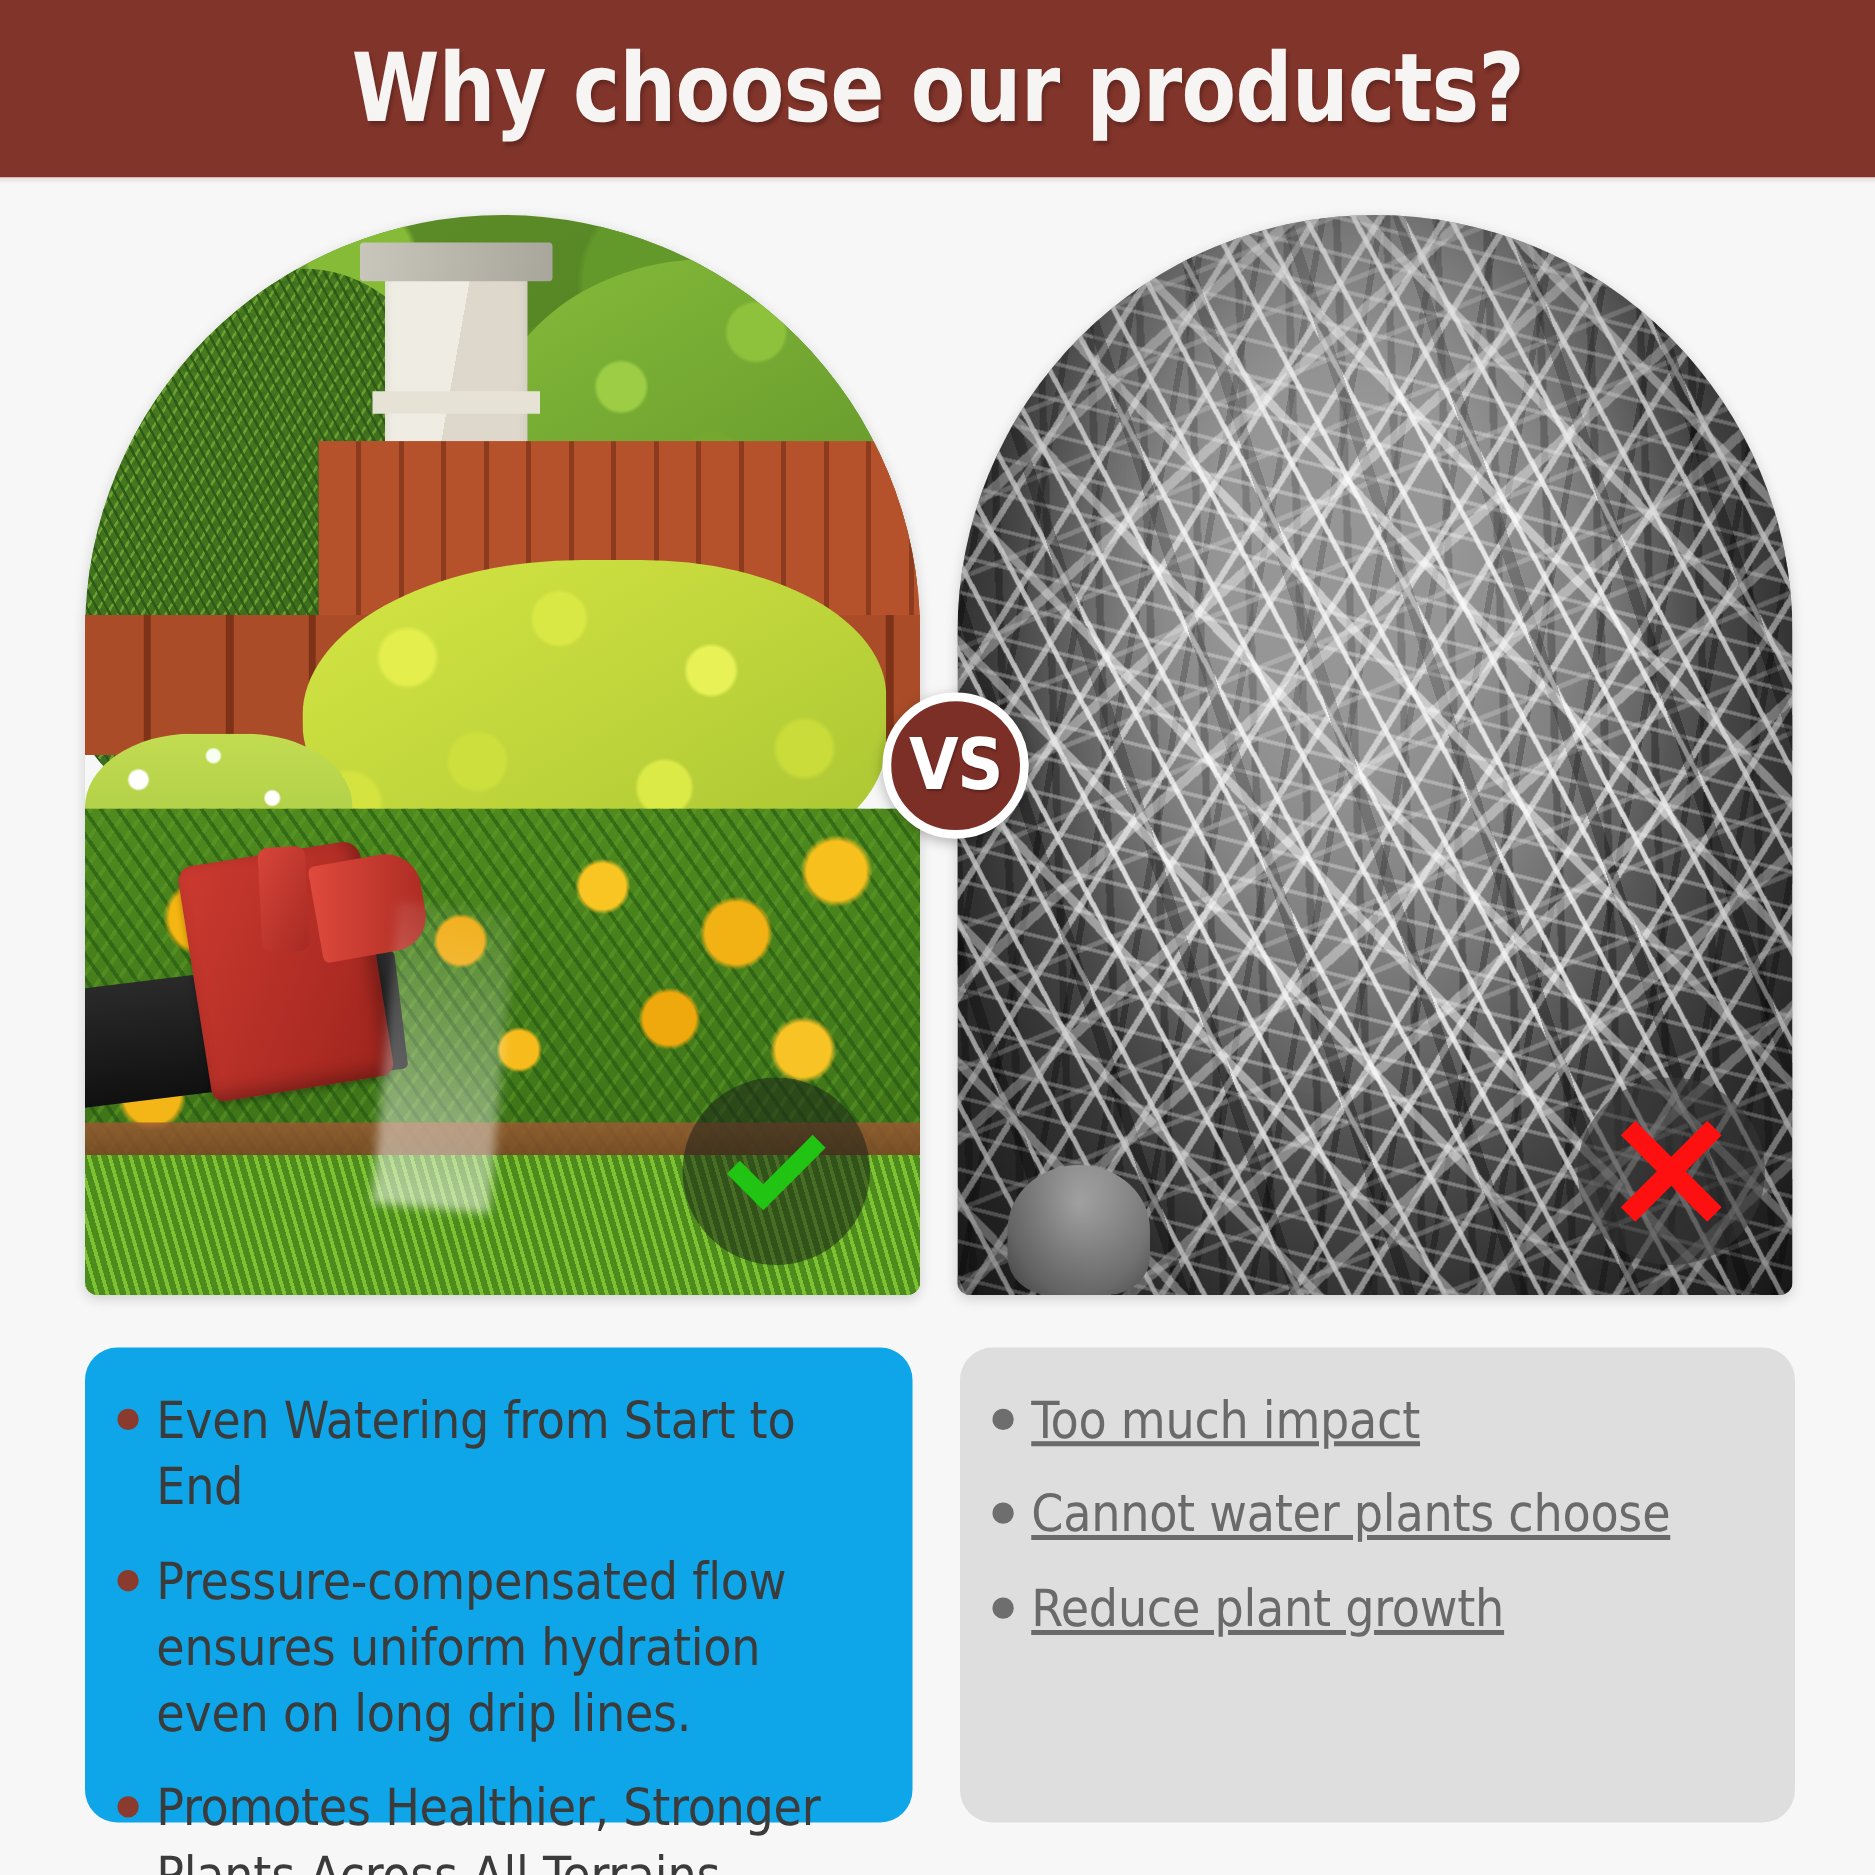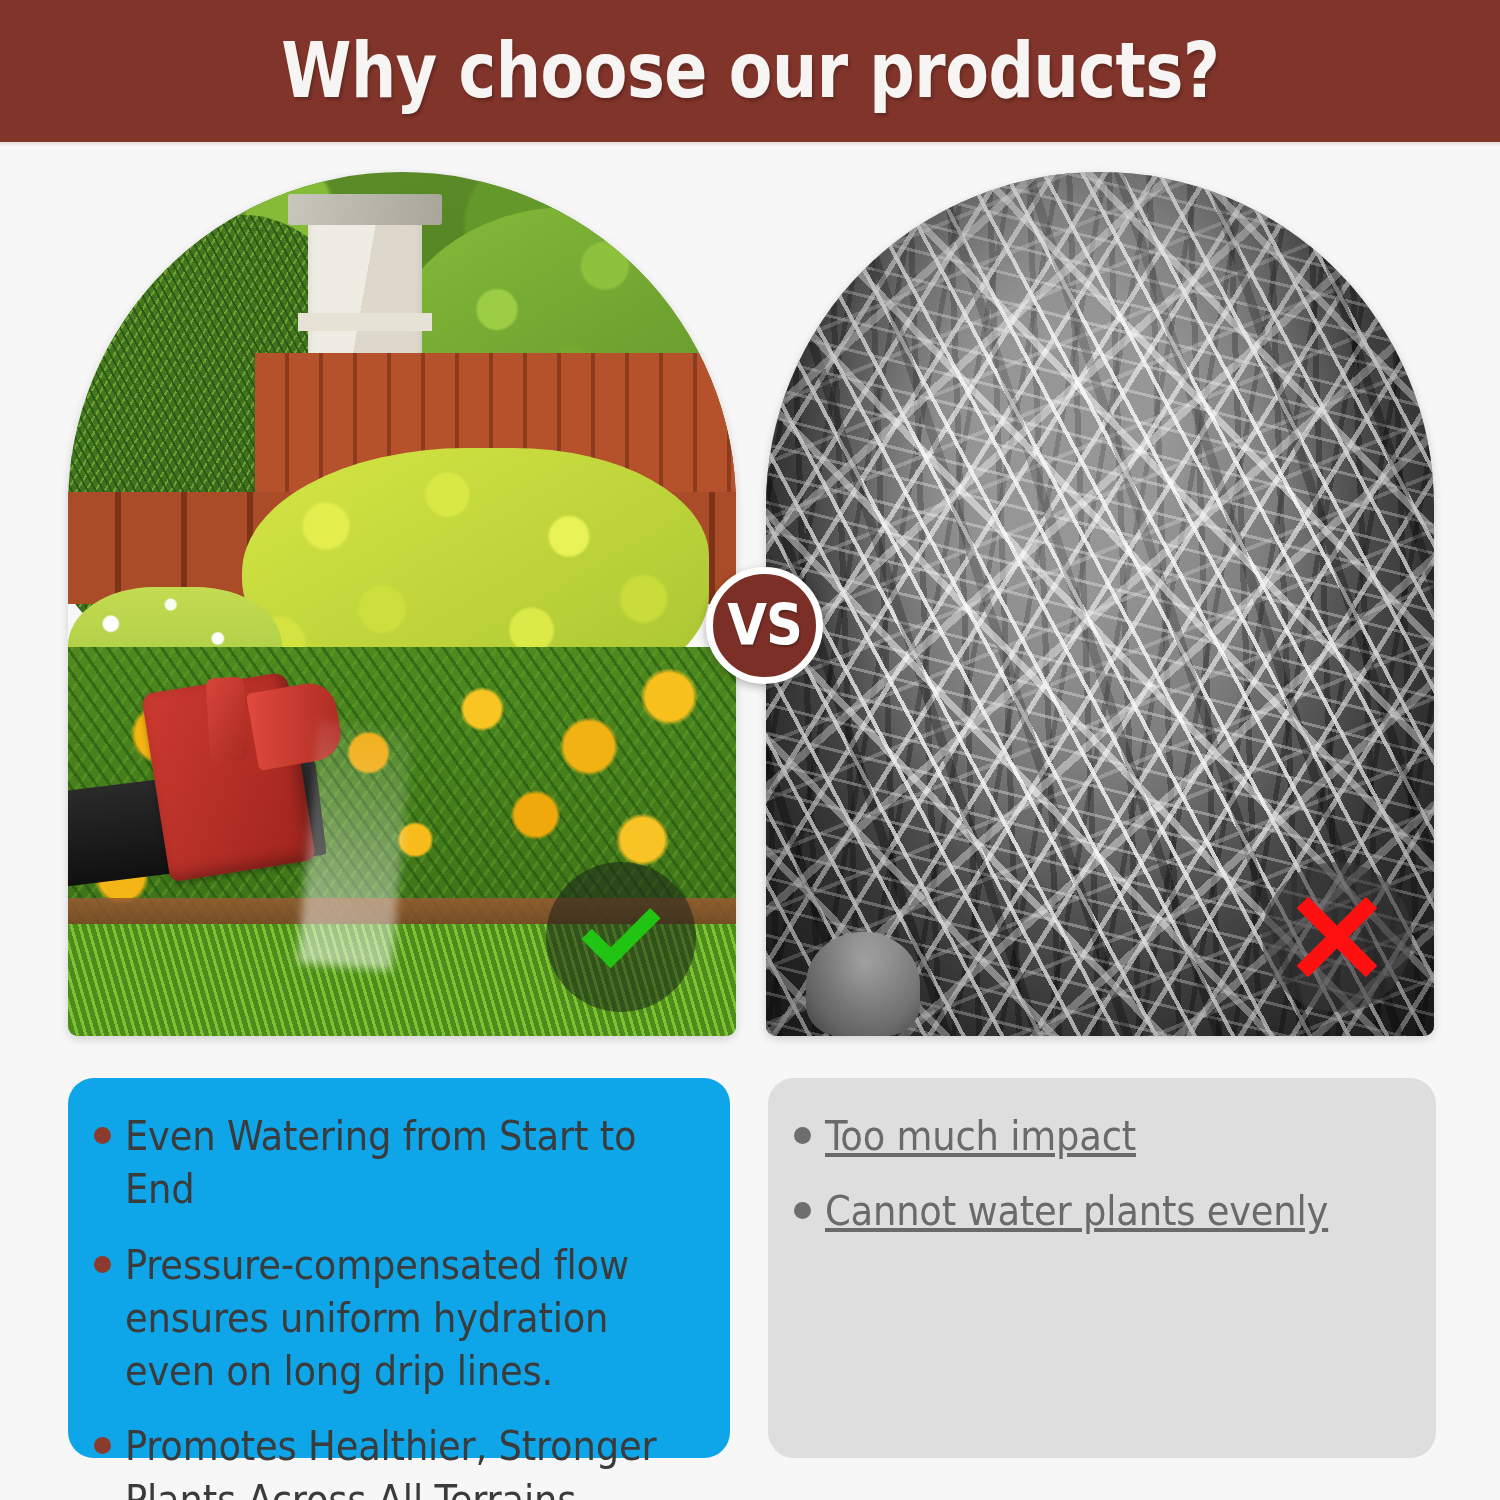--- a/index.html
+++ b/index.html
@@ -255,21 +255,21 @@
   .glyph-check{
     width:104px; height:104px; display:block;
   }
   .glyph-x{
     width:96px; height:96px; display:block;
   }
 
   
   .vs-badge{
     position:absolute;
-    left:706px; top:567px;
+    left:706px; top:554px;
     width:117px; height:117px;
     border-radius:50%;
     background:#7c2f27;
     border:7px solid #ffffff;
     display:flex; align-items:center; justify-content:center;
     box-shadow:0 3px 10px rgba(0,0,0,0.28);
     z-index:5;
   }
   .vs-text{
     color:#ffffff;
@@ -392,18 +392,22 @@
   </div>
 
   <div class="card card-right">
     <ul class="blist">
       <li class="bitem">
         <span class="bdot"></span>
         <span class="btext">Too much impact</span>
       </li>
       <li class="bitem">
         <span class="bdot"></span>
-        <span class="btext">Cannot water plants evenly</span>
+        <span class="btext">Cannot water plants choose</span>
+      </li>
+      <li class="bitem">
+        <span class="bdot"></span>
+        <span class="btext">Reduce plant growth</span>
       </li>
     </ul>
   </div>
 
 </div>
 
 </body></html>

